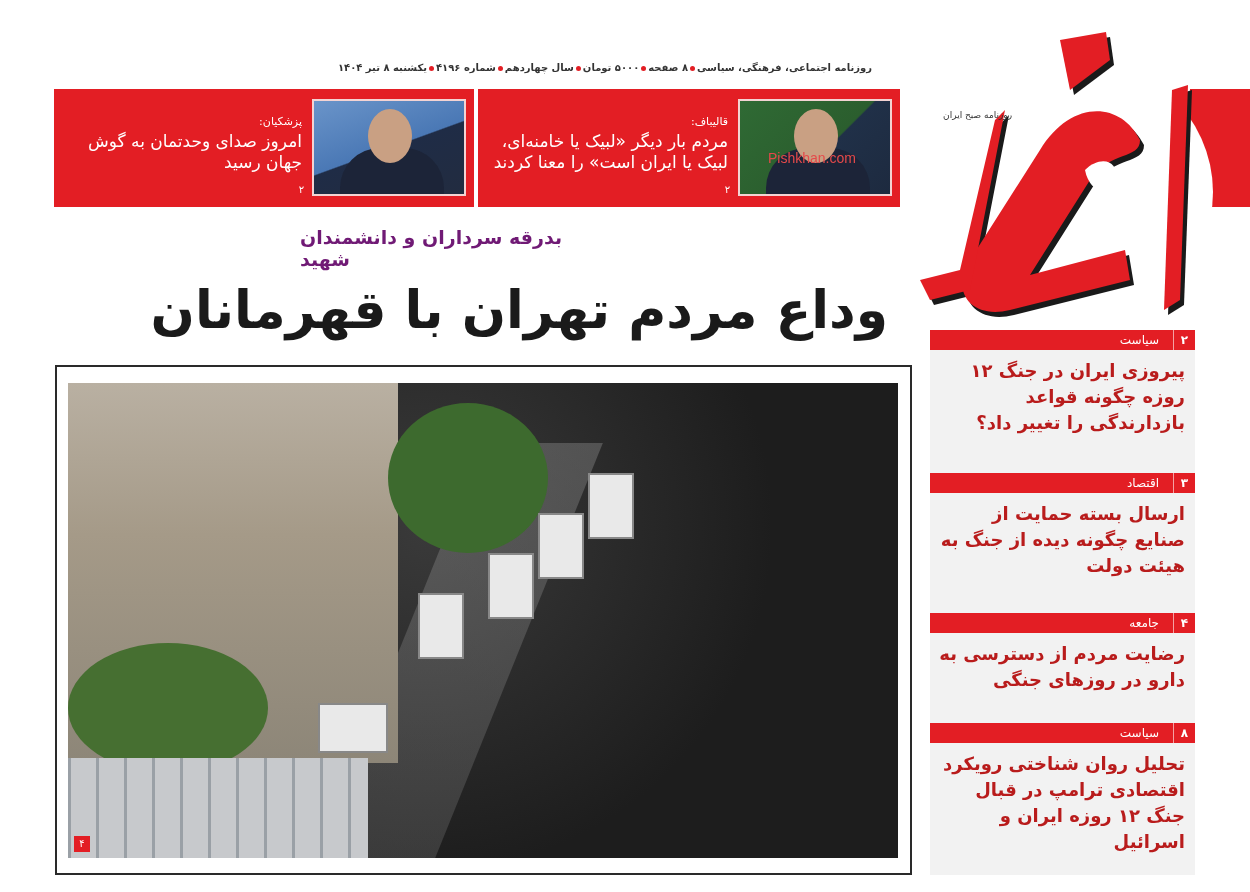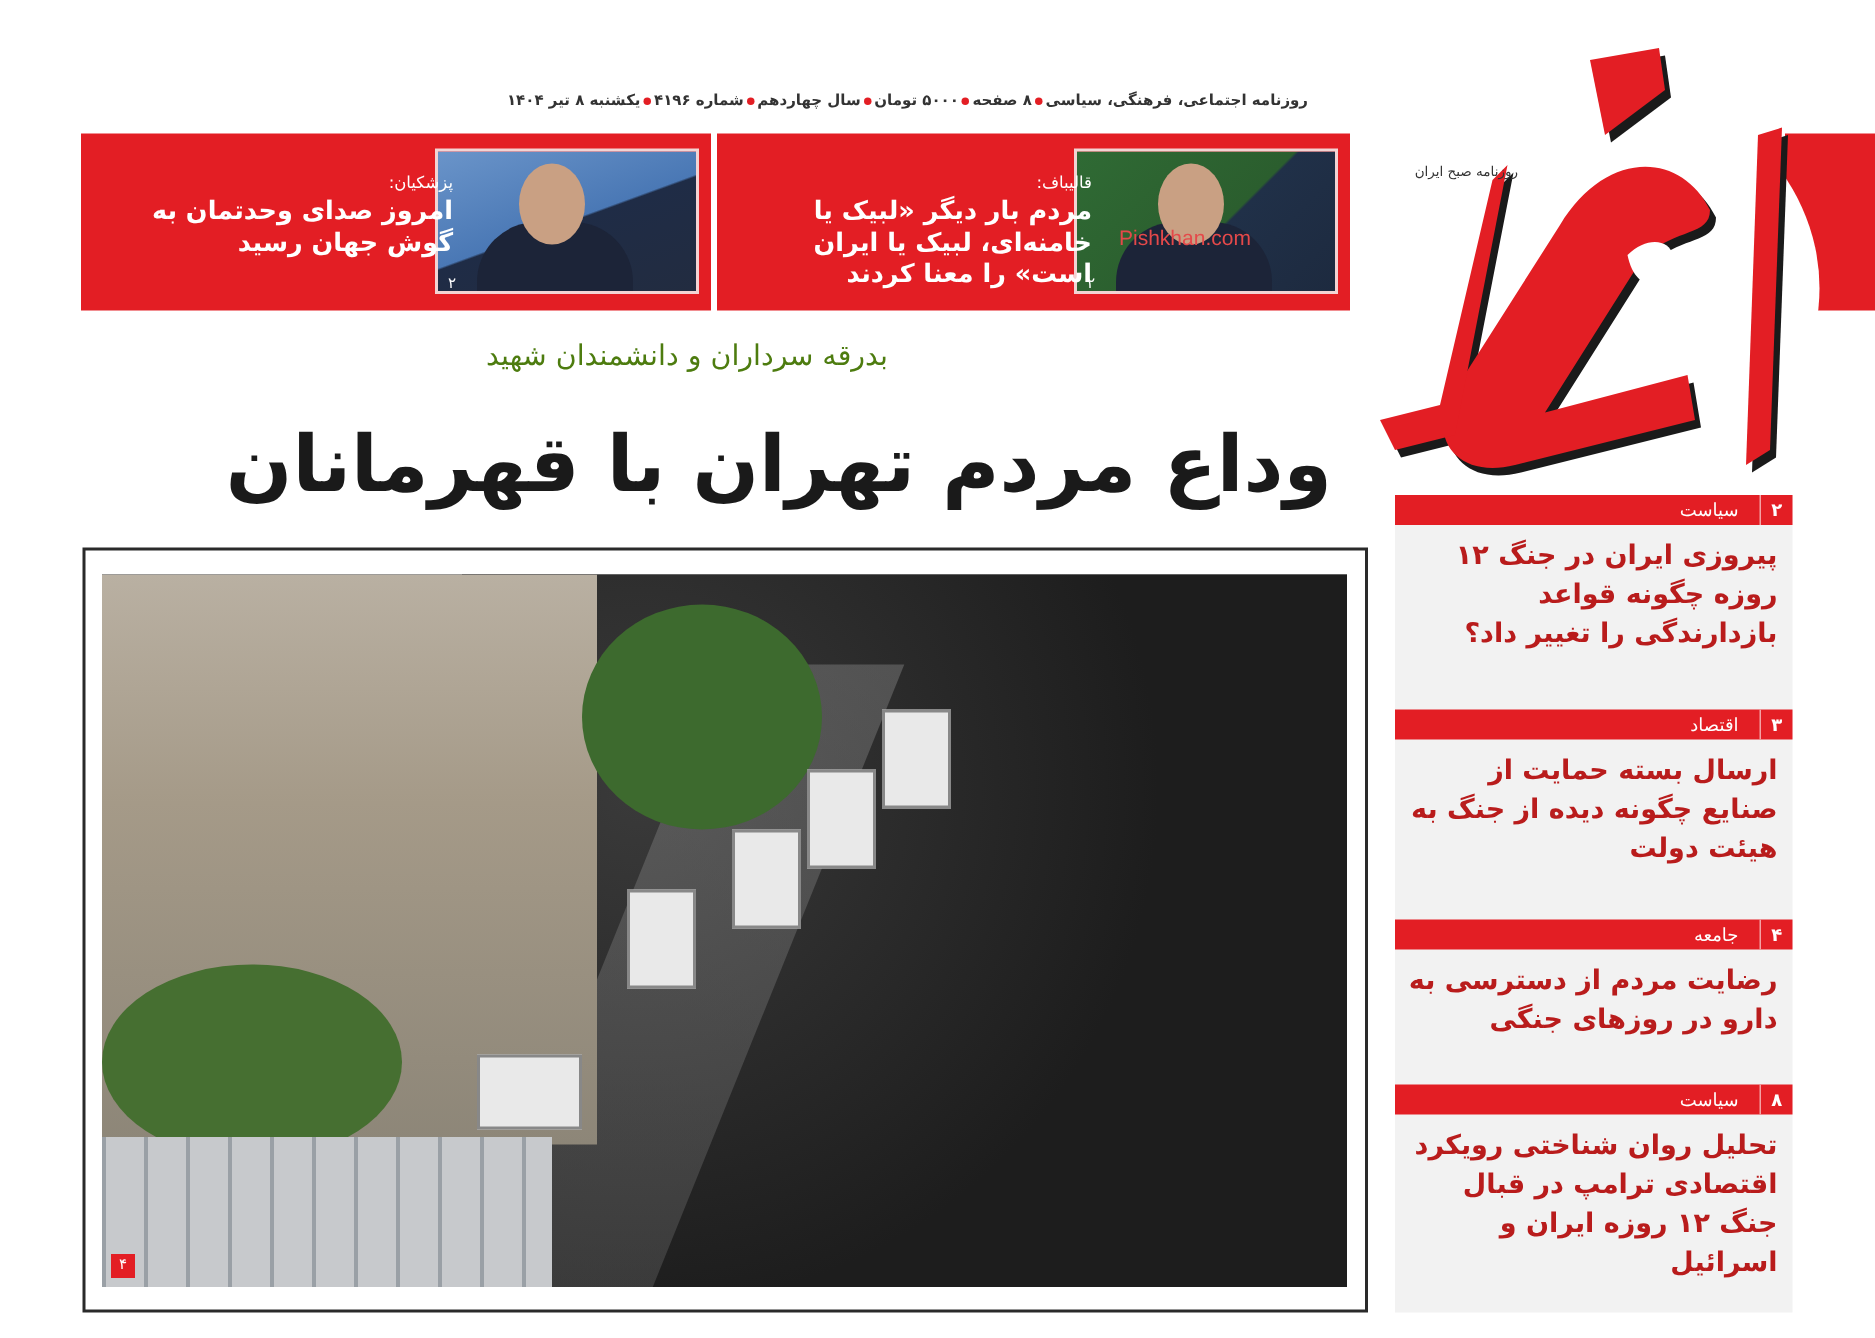--- a/index.html
+++ b/index.html
@@ -13,53 +13,53 @@
   }
   .dateline .dot { display: inline-block; width: 5px; height: 5px; border-radius: 50%; background: #e31e24; margin: 0 2px; vertical-align: middle; }
 
   
   .teaser {
     position: absolute; top: 89px; height: 118px; background: #e31e24;
   }
   .teaser.t1 { left: 478px; width: 422px; }
   .teaser.t2 { left: 54px; width: 420px; }
   .teaser .photo {
-    position: absolute; top: 10px; right: 8px; width: 176px; height: 97px;
+    position: absolute; top: 10px; right: 8px; width: 154px; height: 97px;
     border: 2px solid #f3d3d3;
   }
   .teaser.t1 .photo { background: linear-gradient(135deg, #2f6a34 0%, #2b5e2e 55%, #203048 56%, #1d2a3f 100%); }
   .teaser.t2 .photo { background: linear-gradient(160deg, #6a94c9 0%, #4a78b5 50%, #1f2c46 51%, #222c40 100%); }
   .teaser .photo .head {
     position: absolute; width: 44px; height: 54px; border-radius: 50%; background: #c9a083; top: 8px; left: 54px;
   }
   .teaser .photo .body {
     position: absolute; width: 104px; height: 46px; border-radius: 40px 40px 0 0; background: #1c2438; bottom: 0; left: 26px;
   }
   .teaser .photo .wm {
     position: absolute; bottom: 28px; left: 28px; font-size: 14px; color: #e4494a; direction: ltr; font-family: "Liberation Sans", sans-serif;
   }
   .teaser .kicker { position: absolute; top: 26px; right: 172px; font-size: 11px; color: #fff; font-weight: normal; }
   .teaser .headline {
-    position: absolute; top: 42px; right: 172px; font-size: 17px; line-height: 21px; color: #fff; font-weight: bold; text-align: right; width: 240px;
+    position: absolute; top: 42px; right: 172px; font-size: 17px; line-height: 21px; color: #fff; font-weight: normal; text-align: right; width: 240px;
   }
   .teaser .page { position: absolute; bottom: 12px; right: 170px; font-size: 10px; color: #fff; }
 
   
   .logo-bar-right { position: absolute; top: 89px; left: 1190px; width: 60px; height: 118px; background: #e31e24; }
   .logo-circle {
     position: absolute; top: 52px; left: 908px; width: 305px; height: 280px; border-radius: 50%; background: #ffffff;
   }
   .logo-sub { position: absolute; top: 110px; left: 942px; font-size: 9px; color: #333; width: 70px; text-align: right; }
   .logo-mark {
     position: absolute; top: 30px; left: 910px; width: 290px; height: 300px;
   }
 
   
   .kicker-main {
-    position: absolute; top: 226px; left: 300px; width: 316px; text-align: center; font-size: 19px; font-weight: normal; color: #4d7c0f;
+    position: absolute; top: 226px; left: 300px; width: 316px; text-align: left; font-size: 19px; font-weight: bold; color: #701a75;
   }
   .headline-main {
     position: absolute; top: 268px; left: 52px; width: 836px; text-align: right; font-size: 52px; line-height: 84px; font-weight: bold; color: #1a1a1a;
     letter-spacing: -1px;
   }
 
   
   .photo-frame {
     position: absolute; top: 365px; left: 55px; width: 857px; height: 510px; border: 2px solid #2a2a2a; background: #fff;
   }

